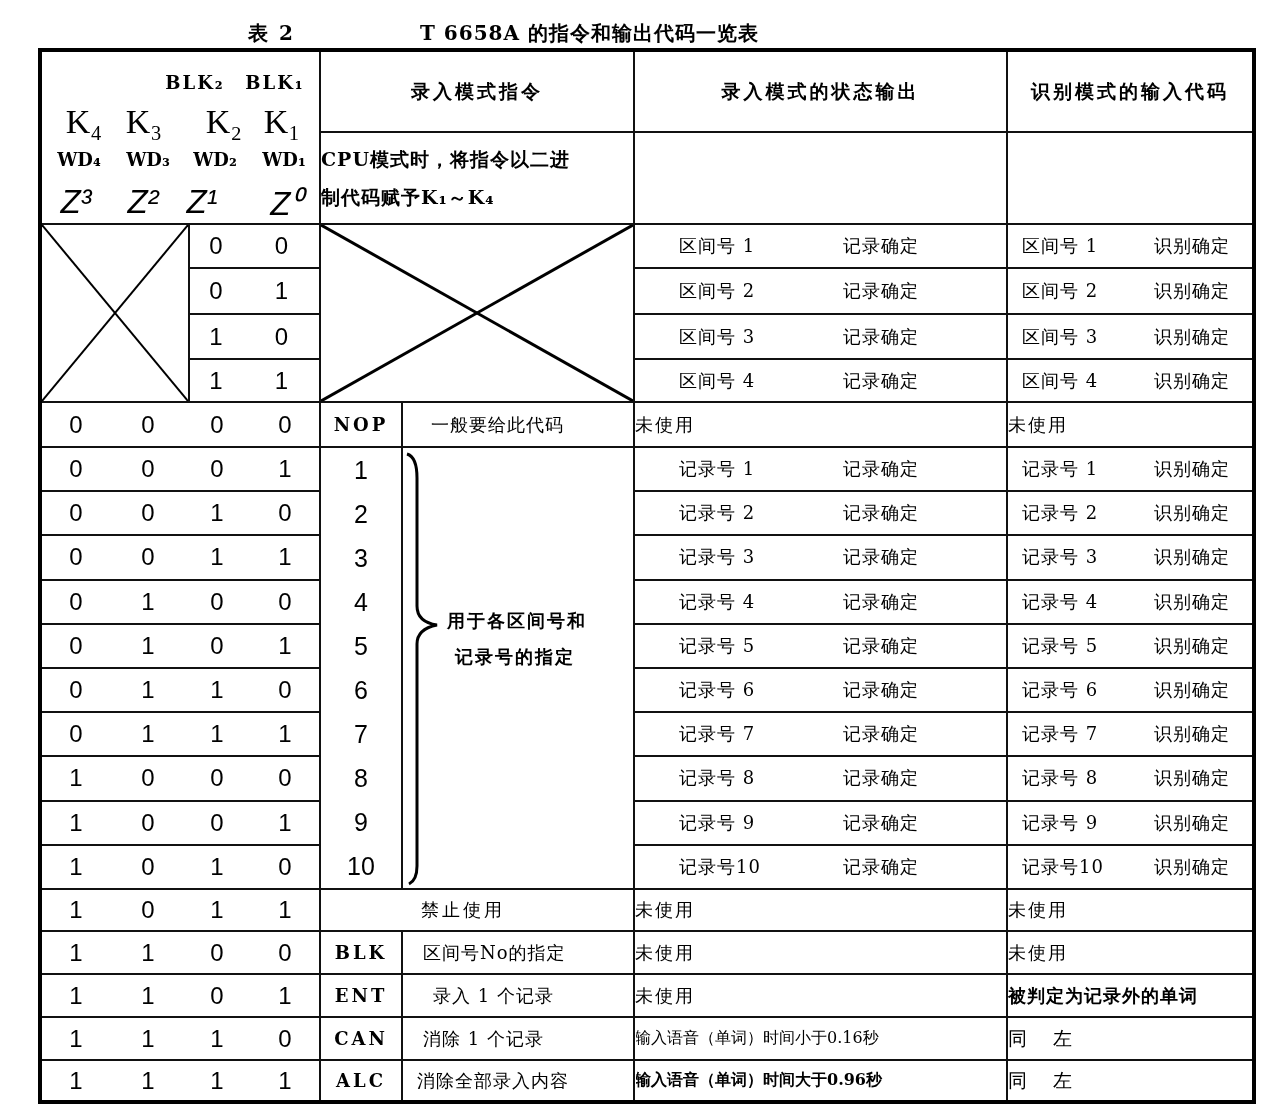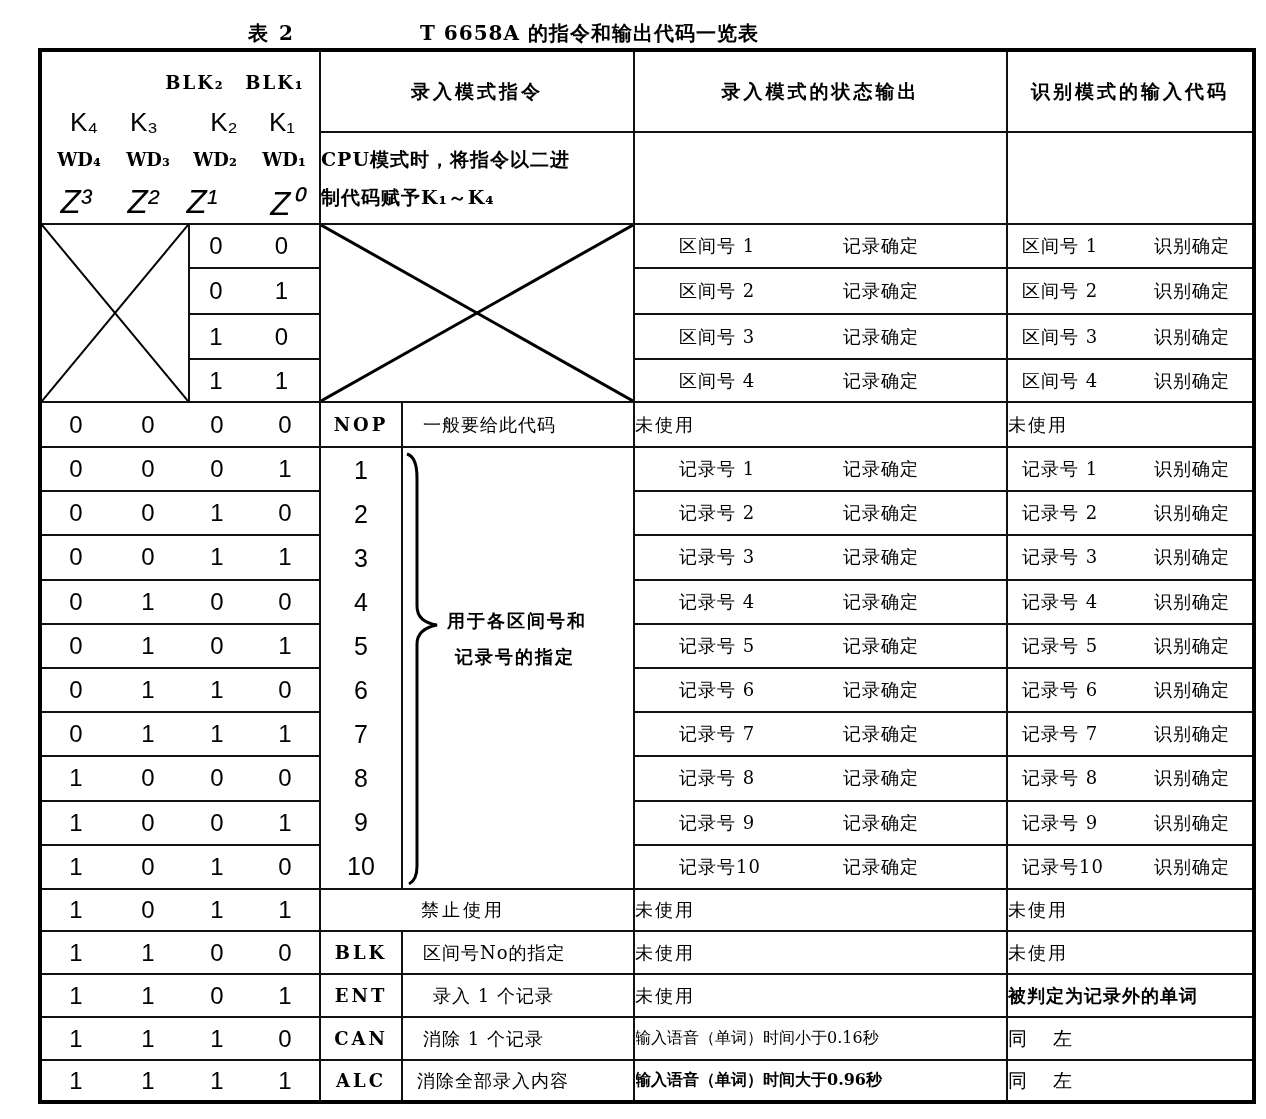--- a/index.html
+++ b/index.html
@@ -6,21 +6,21 @@
   body{width:1266px;height:1119px;position:relative;overflow:hidden;
        font-family:"DejaVu Serif","Liberation Serif",serif;color:#000;}
   .cap-label{position:absolute;left:248px;top:20px;font-size:20px;font-weight:bold;letter-spacing:2px;}
   .cap-title{position:absolute;left:420px;top:20px;font-size:20px;font-weight:bold;letter-spacing:1px;}
   table.main{position:absolute;left:38px;top:48px;width:1214px;height:1050px;
        border-collapse:collapse;table-layout:fixed;border:4px solid #000;}
   table.main td{border:2px solid #111;padding:0;vertical-align:middle;position:relative;overflow:hidden;}
   .hdr-left{vertical-align:top !important;}
   .abs{position:absolute;white-space:nowrap;transform:translate(-50%,-50%);}
   .blk{font-weight:bold;font-size:18px;letter-spacing:2px;}
-  .klab{font-family:Liberation Sans, sans-serif;font-size:26px;}
+  .klab{font-family:Liberation Serif, serif;font-size:34px;}
   .wdlab{font-weight:bold;font-size:18px;}
   .zlab{font-family:"Liberation Sans",sans-serif;font-size:33px;font-style:italic;}
   .hdr-txt{font-size:19px;font-weight:bold;text-align:center;letter-spacing:3px;}
   .note{font-size:19px;font-weight:bold;line-height:38px;padding-left:12px;letter-spacing:1px;}
   .b4{display:grid;grid-template-columns:68px 76px 62px 74px;justify-items:center;align-items:center;
       font-family:"Liberation Sans",sans-serif;font-size:24px;}
   .b2{display:grid;grid-template-columns:52px 79px;justify-items:center;align-items:center;
       font-family:"Liberation Sans",sans-serif;font-size:24px;}
   .st{display:grid;grid-template-columns:164px auto;padding-left:44px;font-size:18px;letter-spacing:1px;}
   .rc{display:grid;grid-template-columns:132px auto;padding-left:14px;font-size:18px;letter-spacing:1px;}
@@ -186,21 +186,21 @@
   <tr style="height:45px">
     <td colspan="2">
           <div class="b4">
       <span>0</span>
       <span>0</span>
       <span>0</span>
       <span>0</span>
           </div>
         </td>
     <td class="cmd">NOP</td>
-    <td class="desc" style="padding-left:20px">一般要给此代码</td>
+    <td class="desc" style="padding-left:28px">一般要给此代码</td>
     <td class="st1">未使用</td>
     <td class="rc1">未使用</td>
   </tr>
 
   <tr style="height:44px">
     <td colspan="2">
           <div class="b4">
       <span>0</span>
       <span>0</span>
       <span>0</span>

